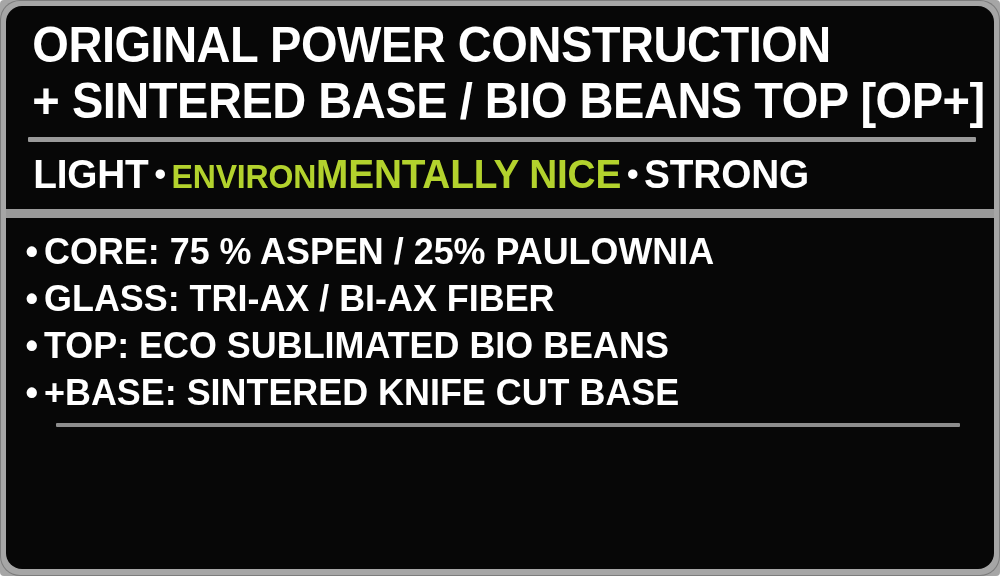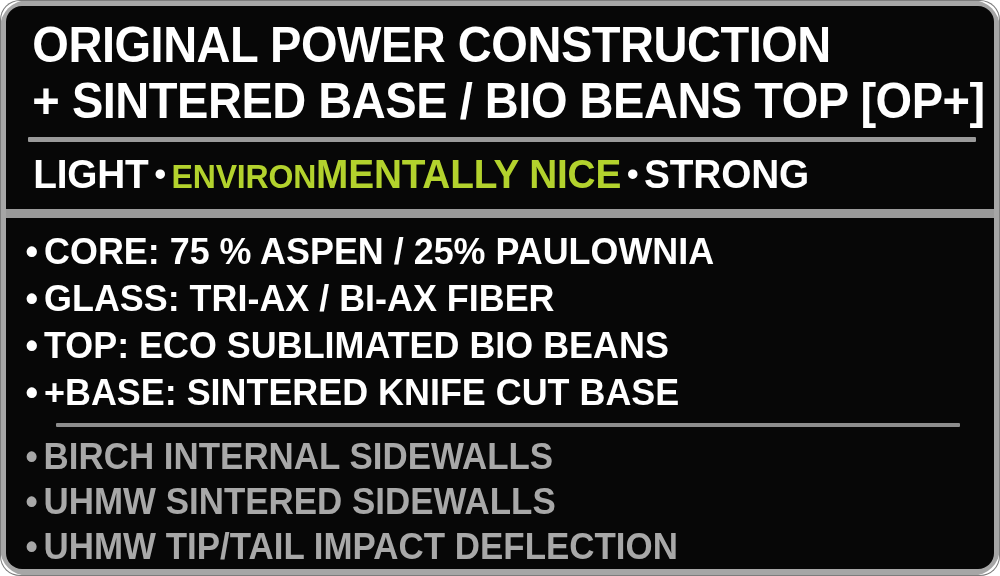--- a/index.html
+++ b/index.html
@@ -15,21 +15,21 @@
     font-family: "Liberation Sans", sans-serif;
   }
 
   
   .spec-card {
     position: relative;
     box-sizing: border-box;
     width: 1000px;
     height: 576px;
     background: #a6a6a6;
-    border-radius: 28px;
+    border-radius: 4px;
     padding: 6px 6px 7px 6px;
   }
   .spec-card::after{
     content:"";
     position:absolute;
     left:0; top:0; right:0; bottom:0;
     border-radius:20px;
     box-shadow: inset 0 0 0 1px #7d7d7d;
     pointer-events:none;
   }
@@ -173,20 +173,15 @@
 
     <div class="list-primary">
       <div class="cond row"><span class="bullet">•</span><span>CORE: 75 % ASPEN / 25% PAULOWNIA</span></div>
       <div class="cond row"><span class="bullet">•</span><span>GLASS: TRI-AX / BI-AX FIBER</span></div>
       <div class="cond row"><span class="bullet">•</span><span>TOP: ECO SUBLIMATED BIO BEANS</span></div>
       <div class="cond row"><span class="bullet">•</span><span>+BASE: SINTERED KNIFE CUT BASE</span></div>
     </div>
 
     <div class="divider-thin-2"></div>
 
-    <div class="list-secondary">
-      <div class="cond row"><span class="bullet">•</span><span>BIRCH INTERNAL SIDEWALLS</span></div>
-      <div class="cond row"><span class="bullet">•</span><span>UHMW  SINTERED SIDEWALLS</span></div>
-      <div class="cond row"><span class="bullet">•</span><span>UHMW TIP/TAIL IMPACT DEFLECTION</span></div>
-    </div>
 
   </div>
 </div>
 
 </body></html>

